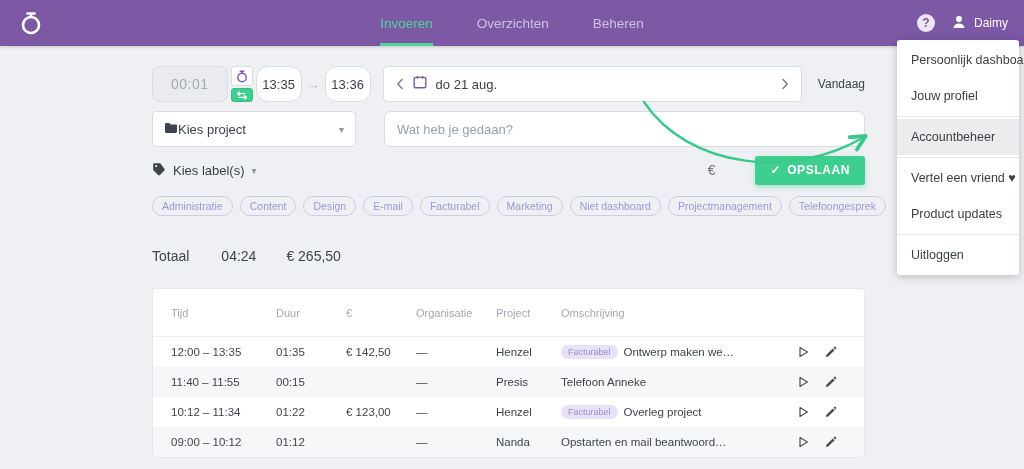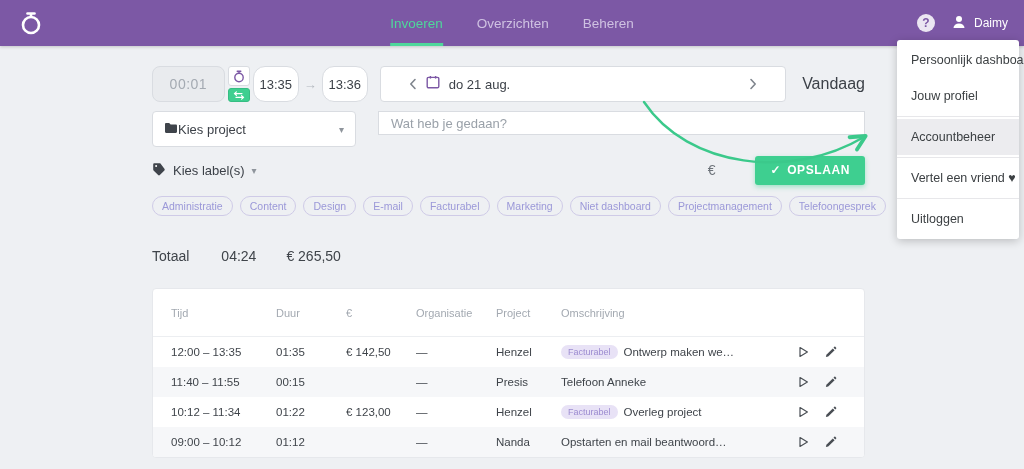--- a/index.html
+++ b/index.html
@@ -2,21 +2,21 @@
 <html><head>
 <meta charset="utf-8">
 <style>
   * { margin:0; padding:0; box-sizing:border-box; }
   html,body { width:1024px; height:469px; }
   body { font-family:"Liberation Sans", sans-serif; background:#eef0f3; position:relative; overflow:hidden; }
 
   
   .header { position:relative; height:46px; background:#7c58a5; display:flex; align-items:center; padding:0 16px; box-shadow:0 1px 3px rgba(0,0,0,.18); z-index:5; }
   .logo { width:30px; height:30px; display:flex; align-items:center; justify-content:center; cursor:pointer; }
-  .nav { position:absolute; left:50%; top:0; transform:translateX(-50%); height:46px; display:flex; gap:34px; }
+  .nav { position:absolute; left:50%; top:0; transform:translateX(-50%); height:46px; display:flex; gap:44px; }
   .nav-item { display:flex; align-items:center; height:46px; color:#cfc2e2; font-size:13.5px; border-bottom:3px solid transparent; padding-top:3px; cursor:pointer; }
   .nav-item.active { color:#4ed79b; border-bottom-color:#4ed79b; }
   .header-right { margin-left:auto; display:flex; align-items:center; gap:16px; }
   .help-badge { width:18px; height:18px; border-radius:50%; background:rgba(255,255,255,.85); color:#7c58a5; font-size:12px; font-weight:bold; display:flex; align-items:center; justify-content:center; cursor:pointer; }
   .user-chip { display:flex; align-items:center; gap:7px; color:#fff; font-size:12px; cursor:pointer; }
 
   
   .dropdown { position:absolute; top:40px; right:5px; width:122px; background:#fff; border-radius:3px; box-shadow:0 2px 10px rgba(0,0,0,.22); z-index:60; padding:2px 0; }
   .dd-item { padding:11px 14px; font-size:12.5px; color:#3c4043; cursor:pointer; white-space:nowrap; }
   .dd-item.highlight { background:#ececef; }
@@ -25,32 +25,32 @@
   
   .main { position:absolute; left:152px; top:66px; width:713px; }
   .row1 { display:flex; align-items:center; height:36px; }
   .timer-display { width:78px; height:36px; background:#e9ebee; border:1px solid #d9dce1; border-radius:8px; color:#a4aab2; font-size:14px; display:flex; align-items:center; justify-content:center; letter-spacing:.5px; }
   .mini-stack { display:flex; flex-direction:column; gap:2px; margin:0 3px; }
   .mini-btn { width:22px; border-radius:3px; display:flex; align-items:center; justify-content:center; cursor:pointer; }
   .mini-btn.stopwatch { height:20px; background:#fff; border:1px solid #d9dce1; }
   .mini-btn.swap { height:14px; background:#3ecf90; border:1px solid #36bd83; }
   .time-input { width:46px; height:36px; border:1px solid #d9dce1; border-radius:12px; background:#fff; text-align:center; font-size:13px; color:#3c4148; font-family:inherit; }
   .time-arrow { color:#b3b8bf; font-size:13px; margin:0 5px; }
-  .date-box { margin-left:12px; width:432px; height:36px; background:#fff; border:1px solid #d9dce1; border-radius:4px; display:flex; align-items:center; padding:0 28px; gap:9px; }
+  .date-box { margin-left:12px; width:432px; height:36px; background:#fff; border:1px solid #d9dce1; border-radius:4px; display:flex; align-items:center; padding:0 12px; gap:9px; }
   .date-label { font-size:13px; color:#3c4148; }
   .spacer { flex:1; }
   .chev { display:flex; align-items:center; cursor:pointer; }
-  .today-label { margin-left:16px; font-size:16px; color:#3c4148; cursor:pointer; }
+  .today-label { margin-left:16px; font-size:12px; color:#3c4148; cursor:pointer; }
 
   .row2 { display:flex; margin-top:9px; }
   .project-select { width:204px; height:36px; background:#fff; border:1px solid #d9dce1; border-radius:4px; display:flex; align-items:center; padding:0 11px; cursor:pointer; }
   .project-select .sel-label { font-size:13px; color:#3c4148; }
   .caret { color:#8f959c; font-size:10px; }
   .project-select .caret { margin-left:auto; }
-  .desc-input { margin-left:22px; flex:1; height:24px; border:1px solid #d9dce1; border-radius:0; padding:0 12px; font-size:13px; color:#3c4148; font-family:inherit; background:#fff; }
+  .desc-input { margin-left:28px; flex:1; height:36px; border:1px solid #d9dce1; border-radius:7px; padding:0 12px; font-size:13px; color:#3c4148; font-family:inherit; background:#fff; }
   .desc-input::placeholder { color:#9aa1a9; }
 
   .row3 { display:flex; align-items:center; margin-top:10px; height:26px; }
   .labels-btn { display:flex; align-items:center; gap:7px; font-size:13px; color:#3c4148; cursor:pointer; }
   .currency { margin-left:auto; color:#6d737a; font-size:14px; }
   .save-btn { margin-left:40px; height:29px; padding:0 15px; background:#3ecf90; border:none; border-radius:3px; color:#fff; font-size:12px; font-weight:bold; letter-spacing:.6px; display:flex; align-items:center; gap:6px; cursor:pointer; box-shadow:0 2px 5px rgba(62,207,144,.45); font-family:inherit; }
 
   .chips { display:flex; gap:7px; margin-top:13px; }
   .chip { border:1px solid #cfcbe7; color:#9b98d8; font-size:10.5px; padding:3px 9px; border-radius:11px; white-space:nowrap; cursor:pointer; background:transparent; }
 
@@ -99,20 +99,21 @@
   </div>
 </div>
 
 <div class="dropdown">
   <div class="dd-item">Persoonlijk dashboard</div>
   <div class="dd-item">Jouw profiel</div>
   <div class="dd-divider"></div>
   <div class="dd-item highlight">Accountbeheer</div>
   <div class="dd-divider"></div>
   <div class="dd-item">Vertel een vriend ♥</div>
+  <div class="dd-item">Product updates</div>
   <div class="dd-divider"></div>
   <div class="dd-item">Uitloggen</div>
 </div>
 
 <div class="main">
 
   <div class="row1">
     <div class="timer-display">00:01</div>
     <div class="mini-stack">
       <div class="mini-btn stopwatch">

